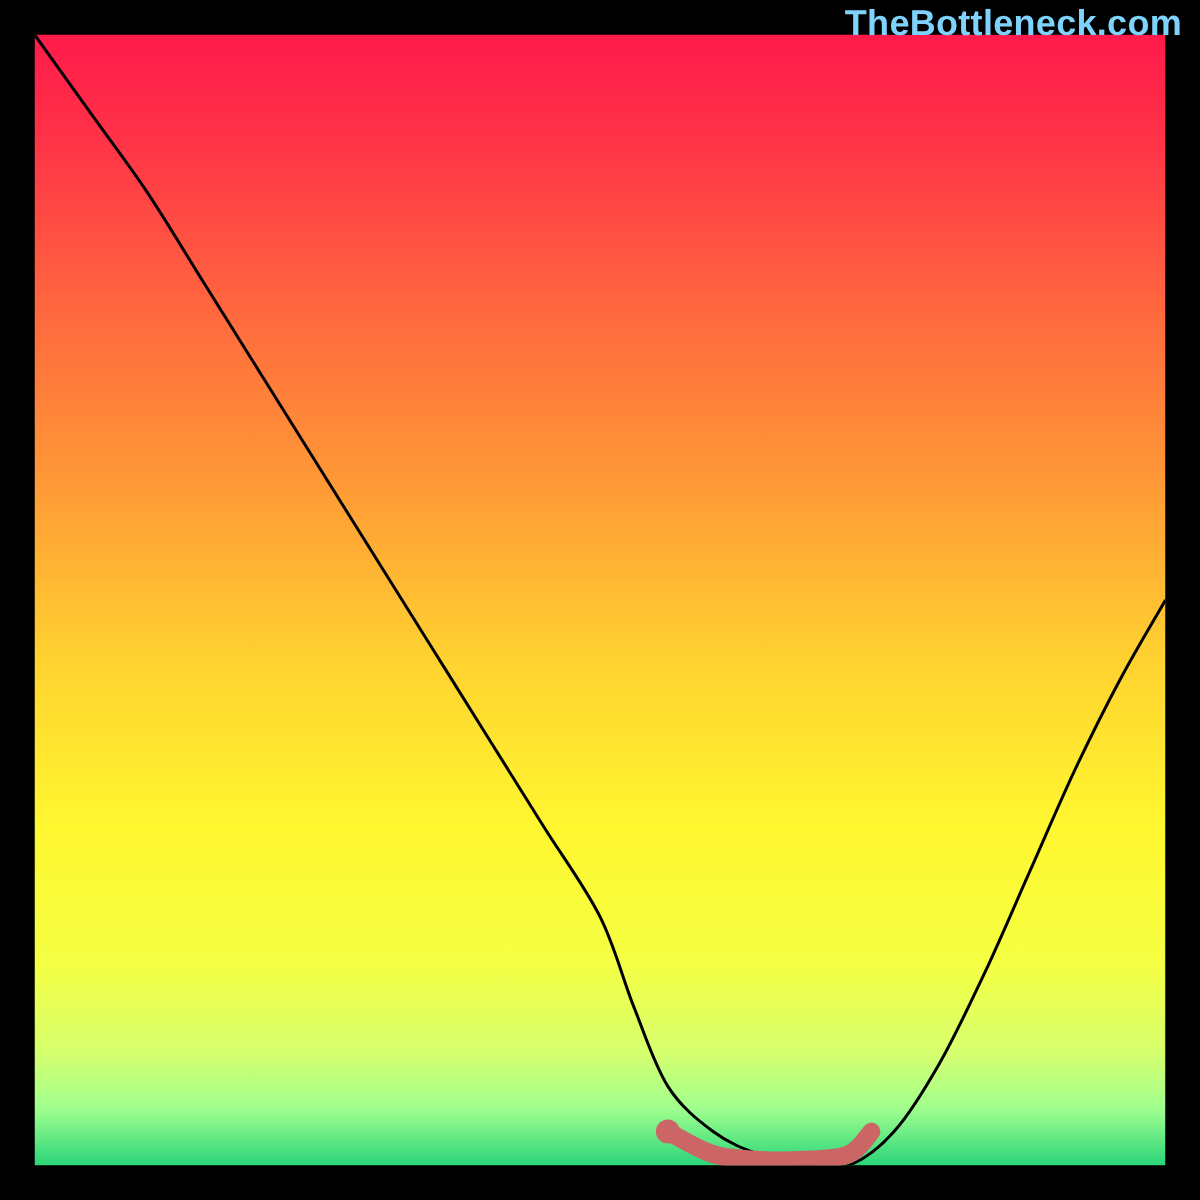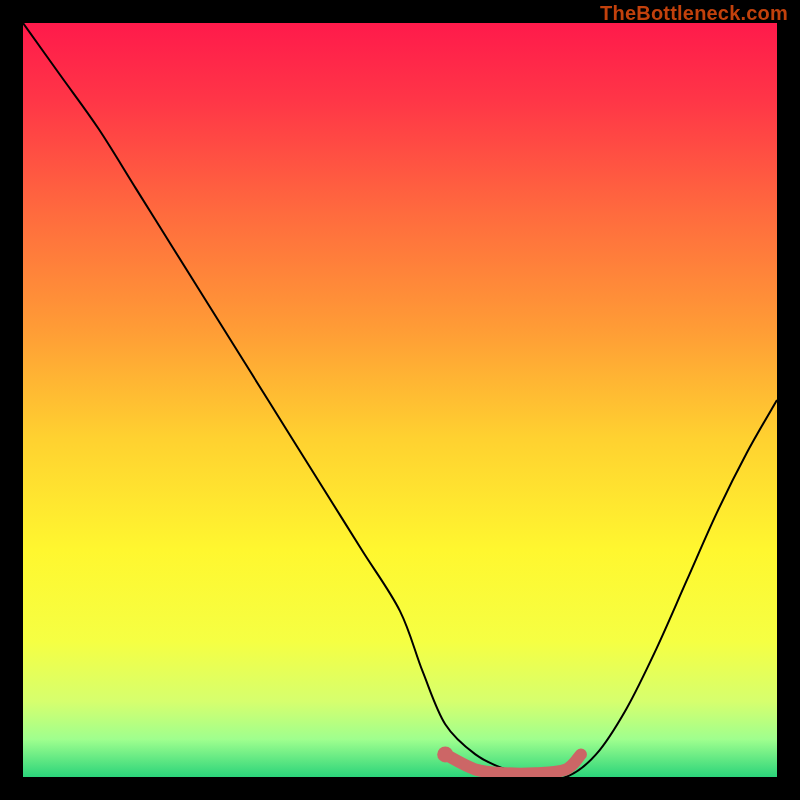--- a/index.html
+++ b/index.html
@@ -13,22 +13,22 @@
   }
   .container {
     position: relative;
     width: 800px;
     height: 800px;
   }
   .watermark {
     position: absolute;
     top: 2px;
     right: 12px;
-    color: #c2410c;
-    font-size: 20px;
+    color: #7dd3fc;
+    font-size: 24px;
     font-weight: 600;
     letter-spacing: 0.2px;
     z-index: 5;
   }
   .plot {
     position: absolute;
     left: 23px;
     top: 23px;
     width: 754px;
     height: 754px;

